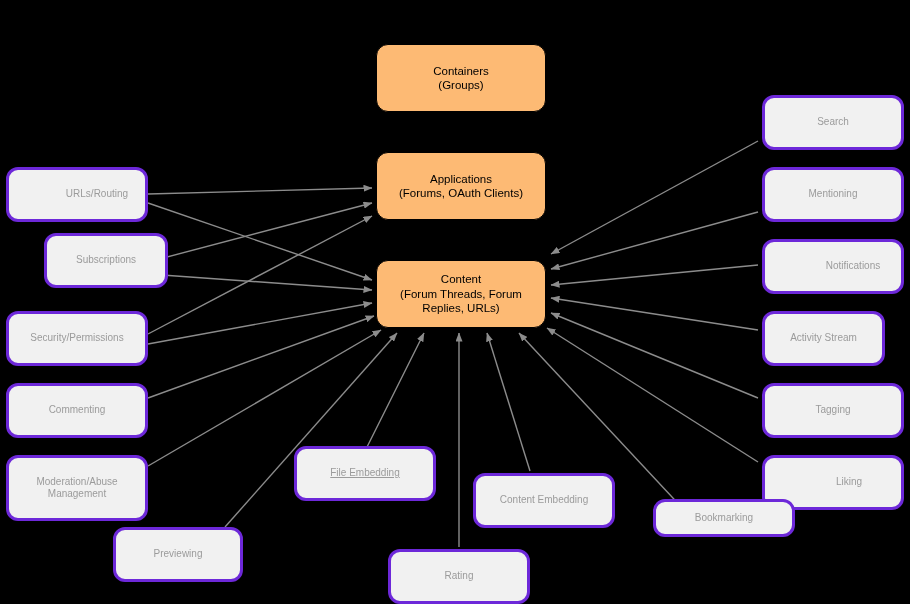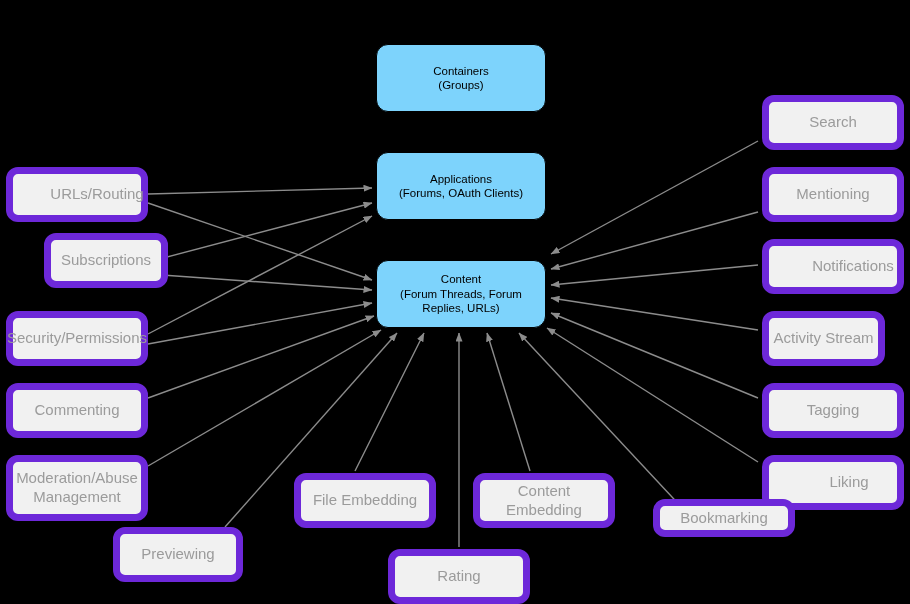--- a/index.html
+++ b/index.html
@@ -29,30 +29,30 @@
     display: flex;
     align-items: center;
     justify-content: center;
     text-align: center;
     border-radius: 12px;
     line-height: 1.25;
     white-space: pre-line;
     z-index: 2;
   }
   .node.primary {
-    background: #7dd3fc;
+    background: #fdba74;
     border: 1px solid #000000;
     color: #000000;
     font-size: 11.5px;
   }
   .node.secondary {
     background: #f1f1f1;
-    border: 7px solid #6d28d9;
+    border: 3px solid #6d28d9;
     color: #9b9b9b;
-    font-size: 15px;
+    font-size: 10px;
   }
 </style>
 </head>
 <body>
 
 <div id="canvas">
 
   <svg id="edge-layer" viewBox="0 0 910 604" width="910" height="604" xmlns="http://www.w3.org/2000/svg">
     <defs>
       <marker id="arrowhead" markerWidth="9" markerHeight="7" refX="8.5" refY="3.5" orient="auto" markerUnits="userSpaceOnUse">
@@ -96,19 +96,19 @@
       <div class="node secondary" style="left: 6px; top: 383px; width: 142px; height: 55px;"><span>Commenting</span></div>
       <div class="node secondary" style="left: 6px; top: 455px; width: 142px; height: 66px;"><span>Moderation/Abuse
 Management</span></div>
       <div class="node secondary" style="left: 762px; top: 95px; width: 142px; height: 55px;"><span>Search</span></div>
       <div class="node secondary" style="left: 762px; top: 167px; width: 142px; height: 55px;"><span>Mentioning</span></div>
       <div class="node secondary" style="left: 762px; top: 239px; width: 142px; height: 55px; padding-left: 40px;"><span>Notifications</span></div>
       <div class="node secondary" style="left: 762px; top: 311px; width: 123px; height: 55px;"><span>Activity Stream</span></div>
       <div class="node secondary" style="left: 762px; top: 383px; width: 142px; height: 55px;"><span>Tagging</span></div>
       <div class="node secondary" style="left: 762px; top: 455px; width: 142px; height: 55px; padding-left: 32px;"><span>Liking</span></div>
       <div class="node secondary" style="left: 113px; top: 527px; width: 130px; height: 55px;"><span>Previewing</span></div>
-      <div class="node secondary" style="left: 294px; top: 473px; width: 142px; height: 55px;"><span>File Embedding</span></div>
+      <div class="node secondary" style="left: 294px; top: 446px; width: 142px; height: 55px; text-decoration: underline;"><span>File Embedding</span></div>
       <div class="node secondary" style="left: 388px; top: 549px; width: 142px; height: 55px;"><span>Rating</span></div>
       <div class="node secondary" style="left: 473px; top: 473px; width: 142px; height: 55px;"><span>Content Embedding</span></div>
       <div class="node secondary" style="left: 653px; top: 499px; width: 142px; height: 38px;"><span>Bookmarking</span></div>
     </div>
 
 </div>
 
 </body></html>

